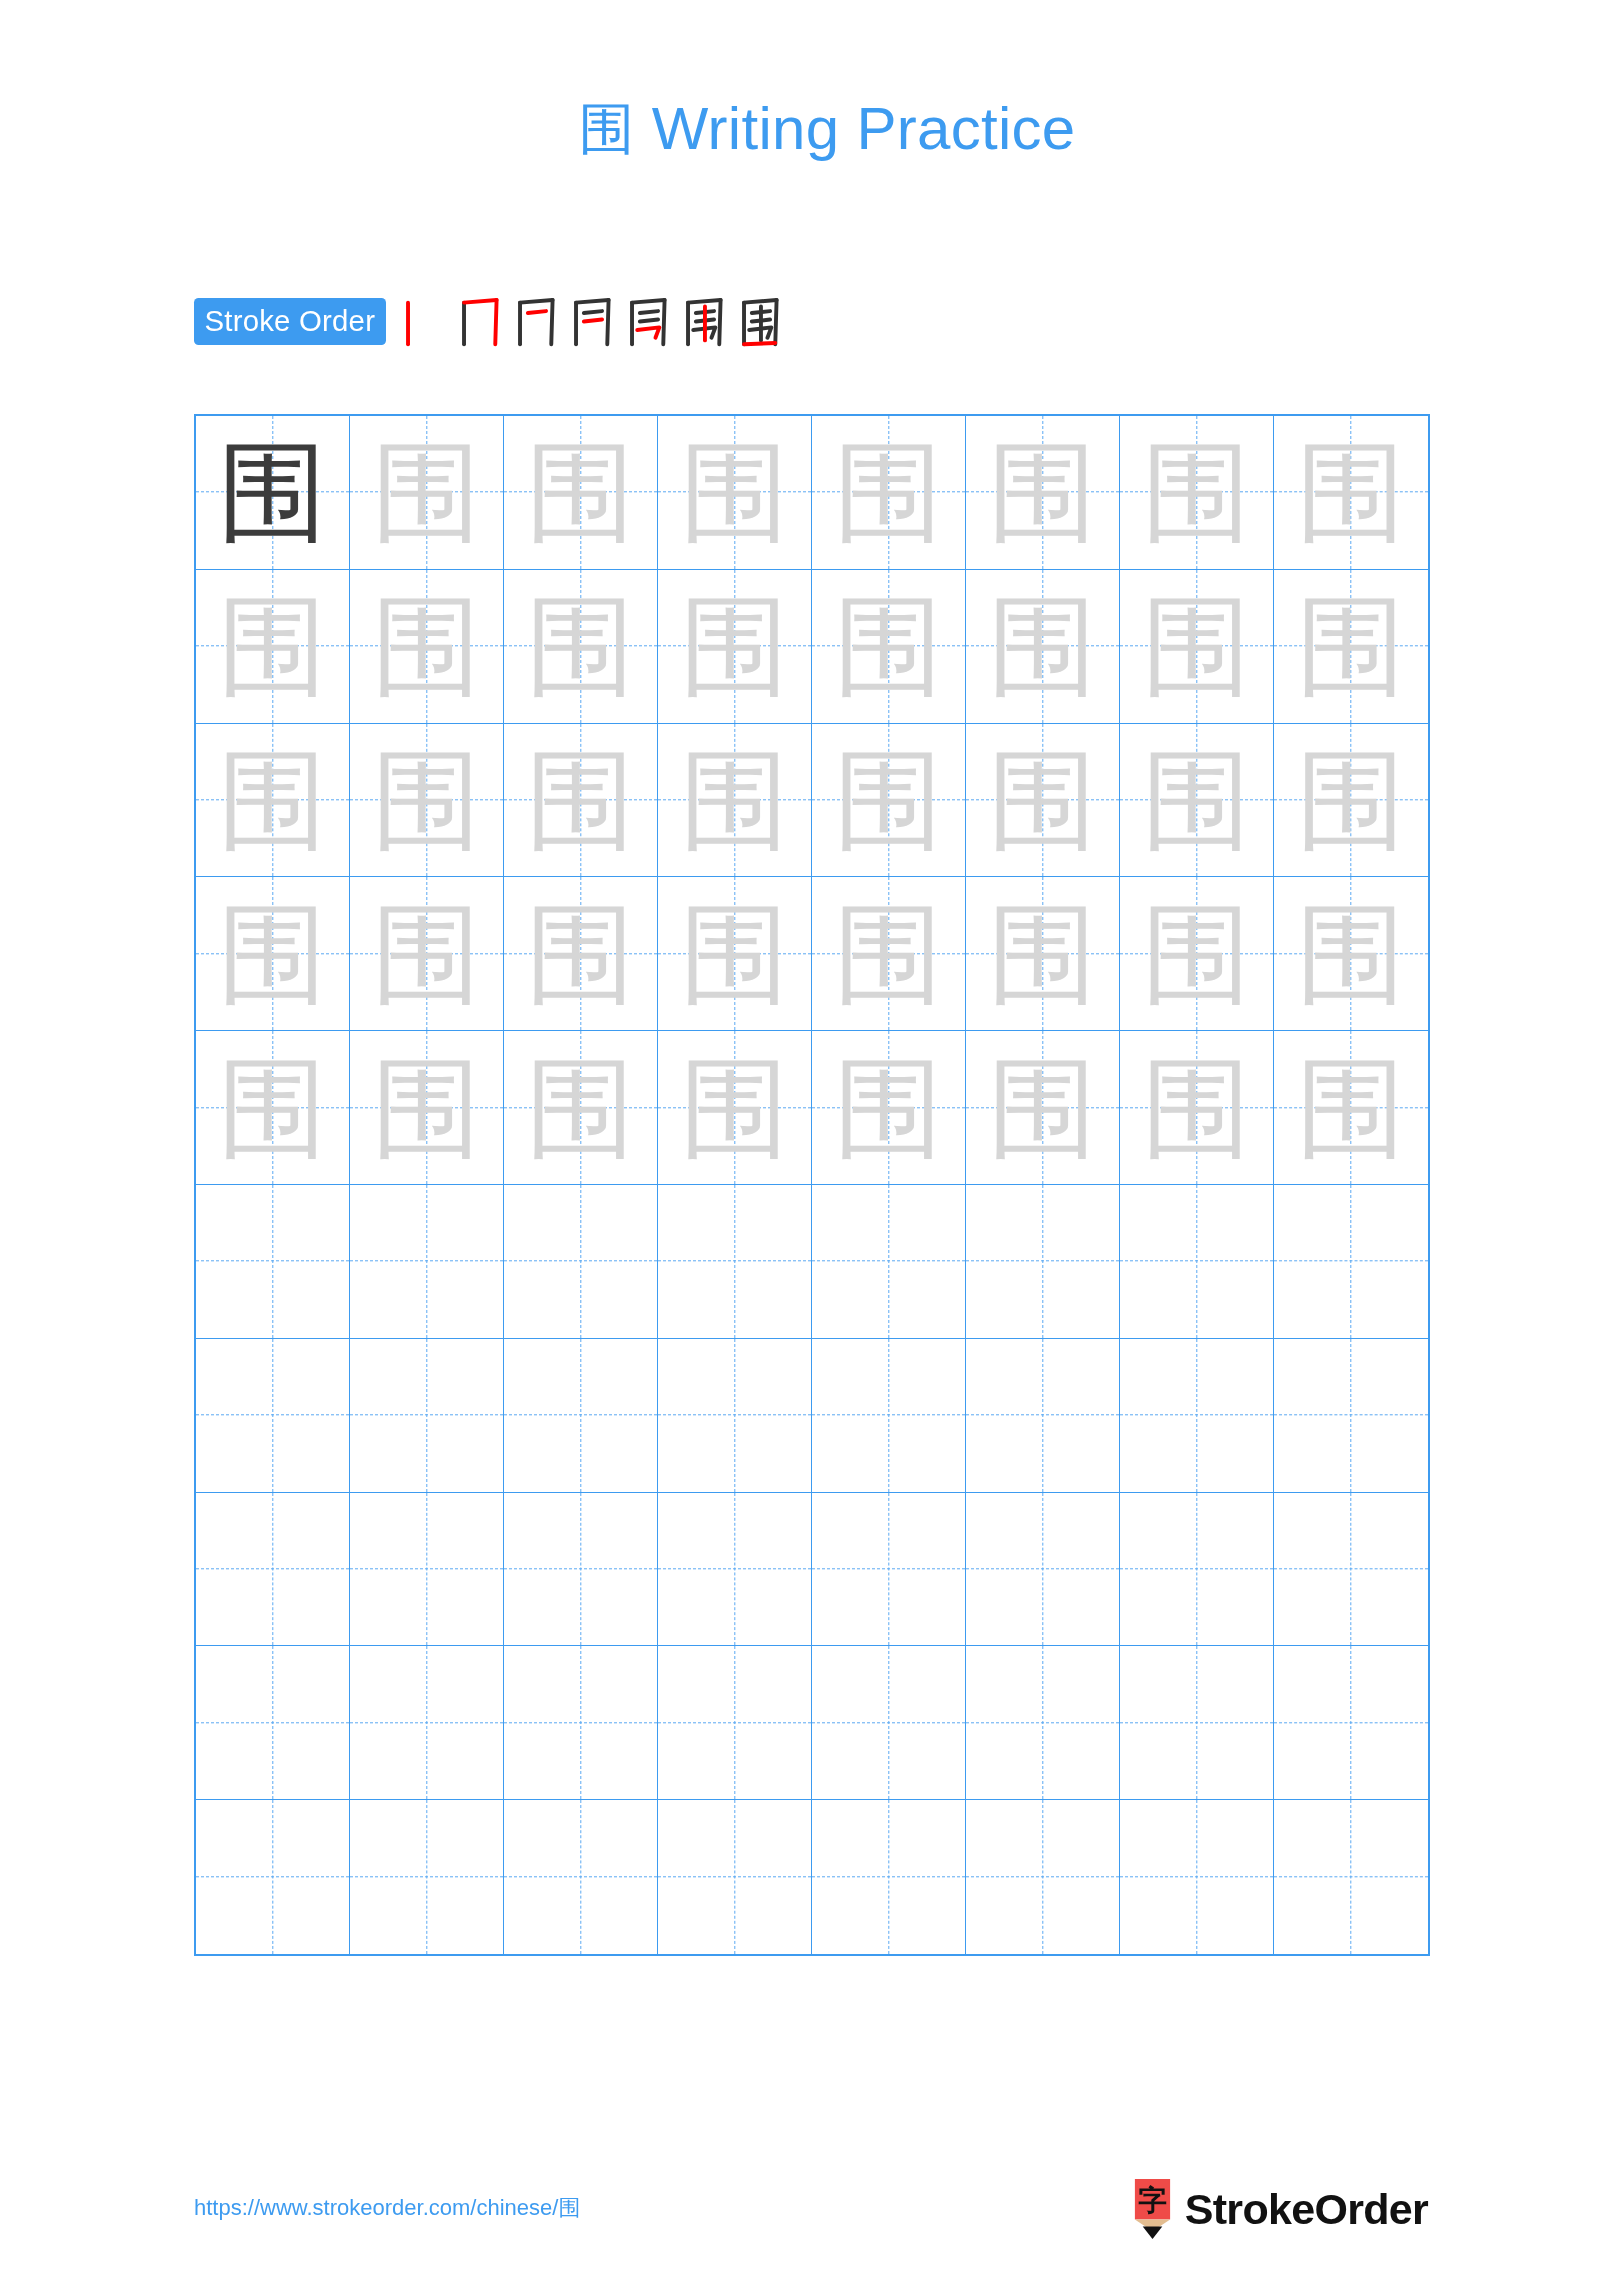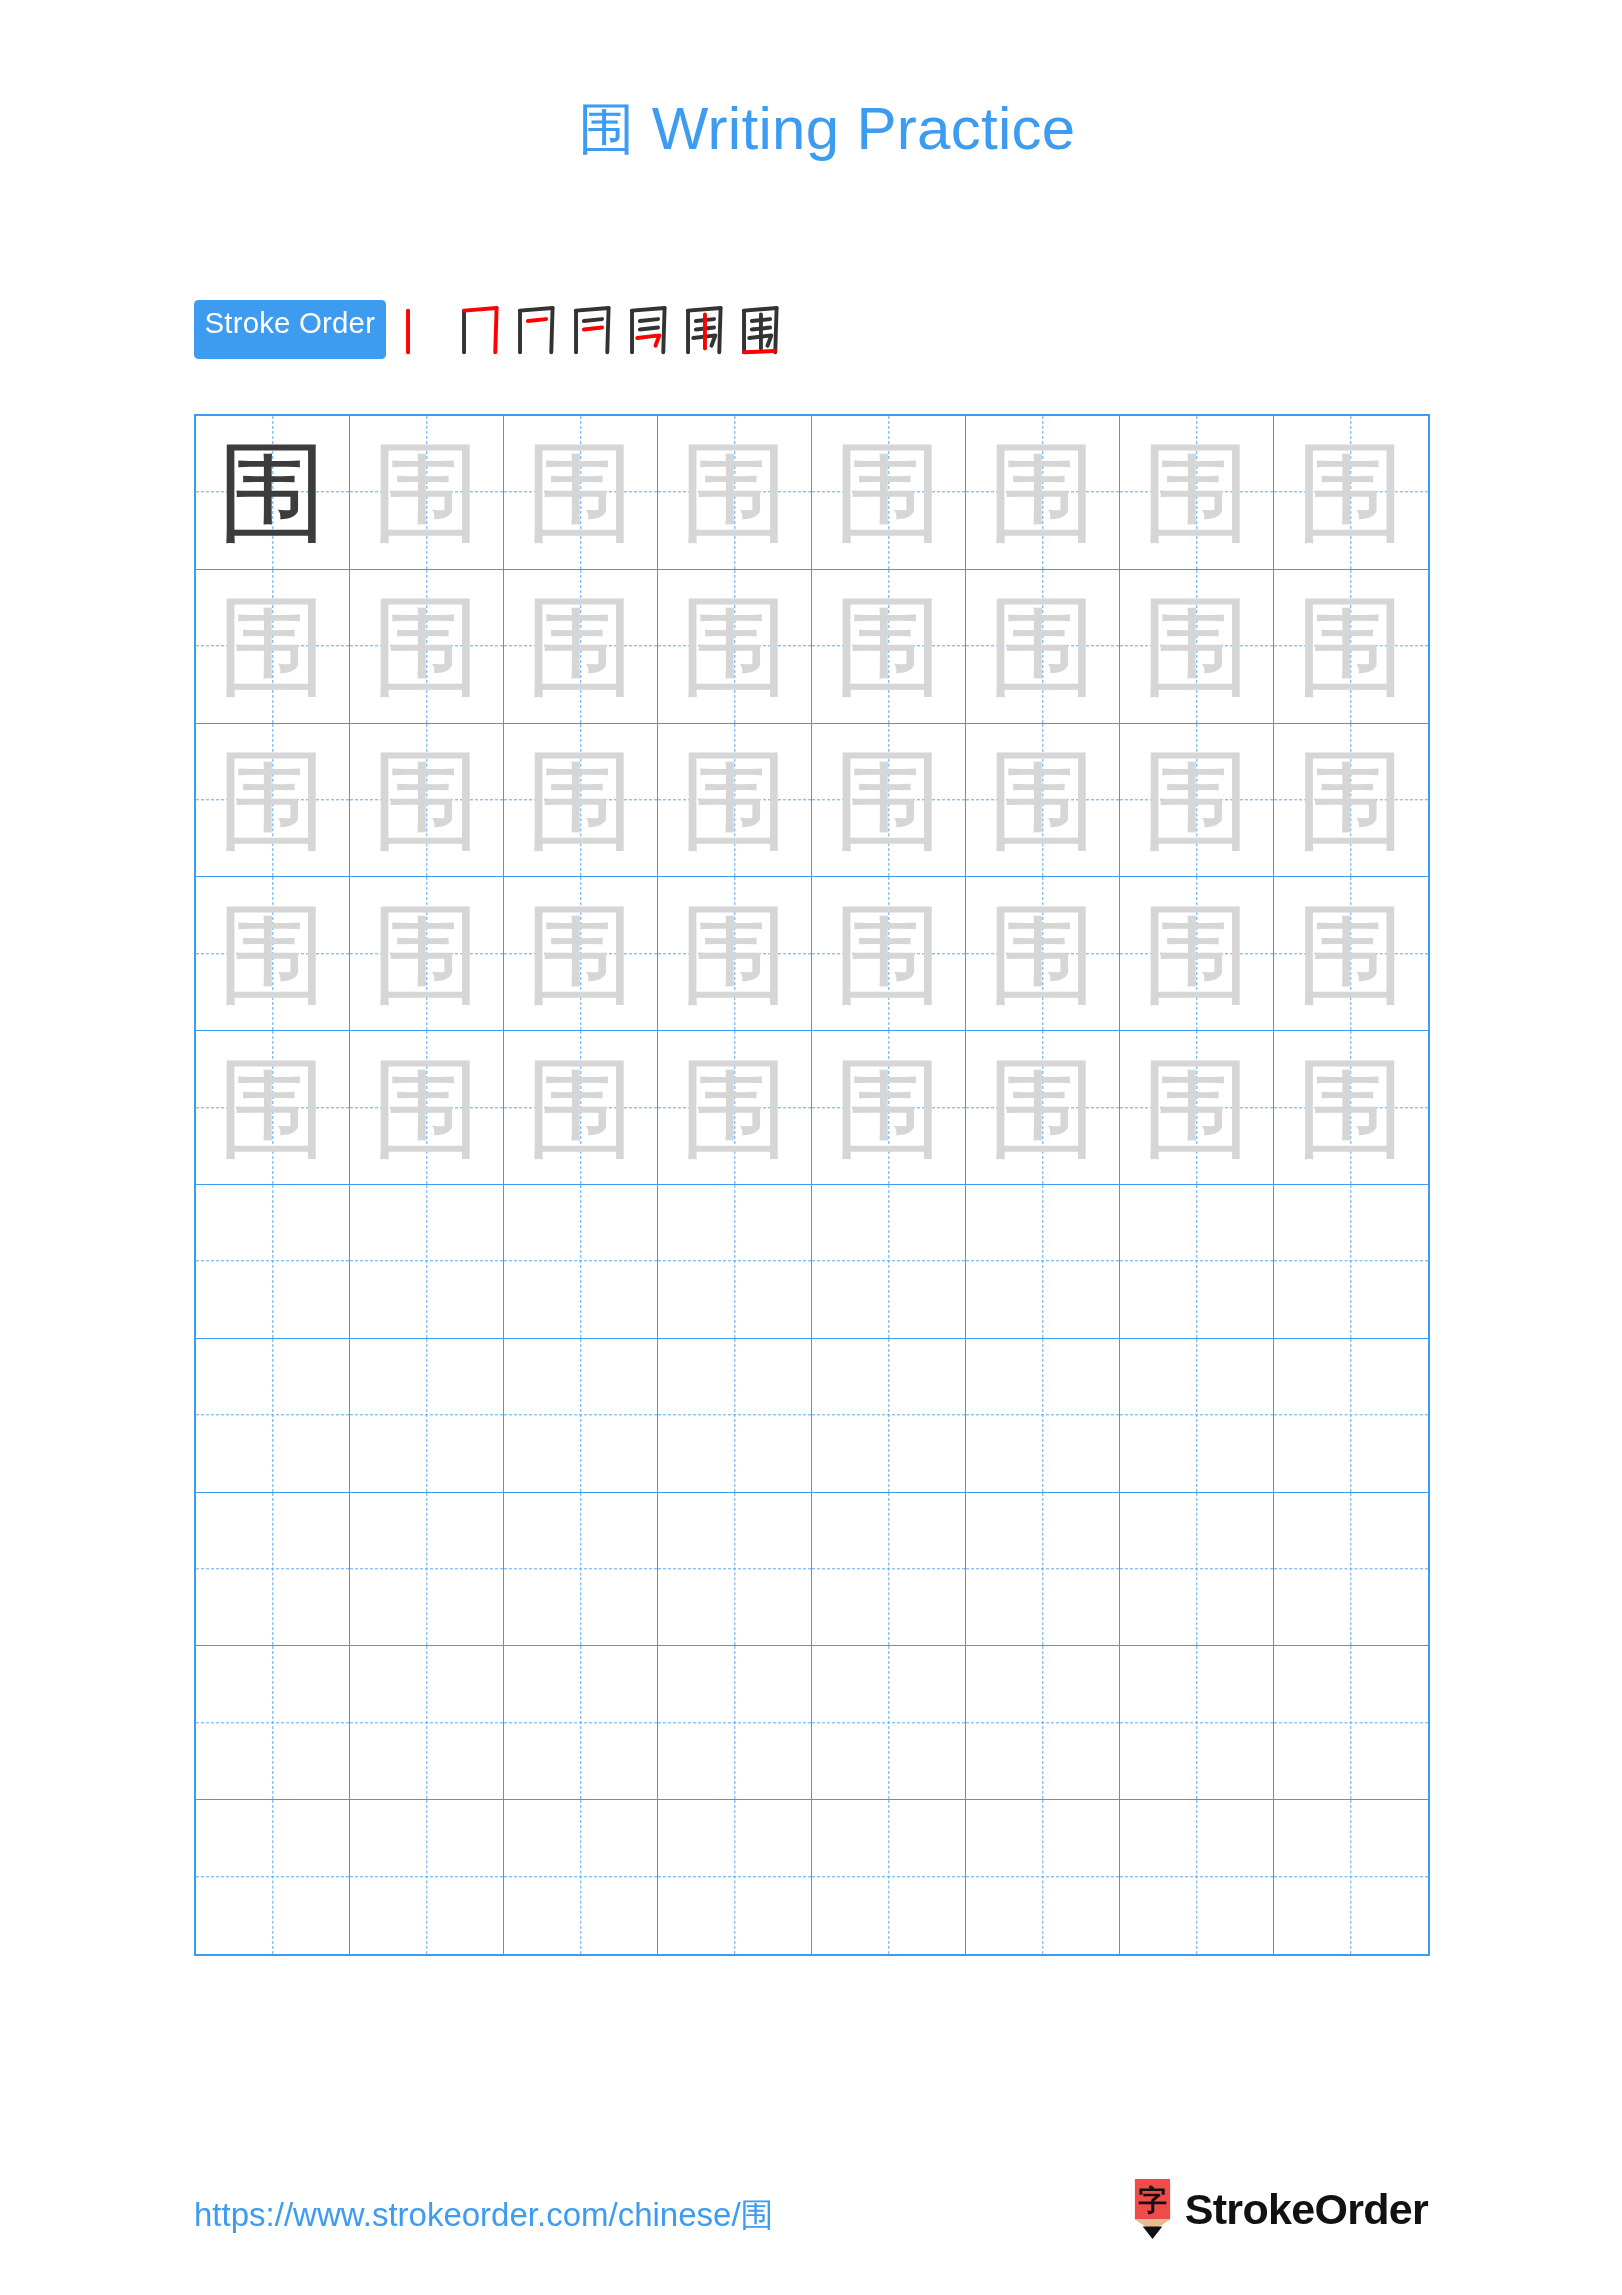--- a/index.html
+++ b/index.html
@@ -30,24 +30,25 @@
   }
   #page-title .title-char {
     font-family: "DejaVu Sans", sans-serif;
     font-size: 56px;
     vertical-align: 1.3px;
   }
 
   
   #stroke-order-row {
     position: absolute;
-    top: 300px;
+    top: 292px;
     left: 194px;
     height: 59px;
     display: flex;
+    align-items: center;
   }
   #stroke-order-badge {
     background: #3d9bf0;
     color: #ffffff;
     font-size: 29.4px;
     line-height: 1;
     padding: 7.9px 10.5px 9.2px 10.5px;
     border-radius: 4.6px;
     white-space: nowrap;
     letter-spacing: 0.2px;
@@ -129,21 +130,21 @@
   }
   .cell-char.model { color: #3c3c3c; }
   .cell-char.trace { color: #d6d6d6; }
 
   
   #footer-url {
     position: absolute;
     left: 194px;
     top: 2193px;
     color: #3d9bf0;
-    font-size: 33px;
+    font-size: 22px;
     white-space: nowrap;
   }
   #footer-brand {
     position: absolute;
     right: 194px;
     top: 2179px;
     display: flex;
     align-items: center;
     height: 60px;
   }

